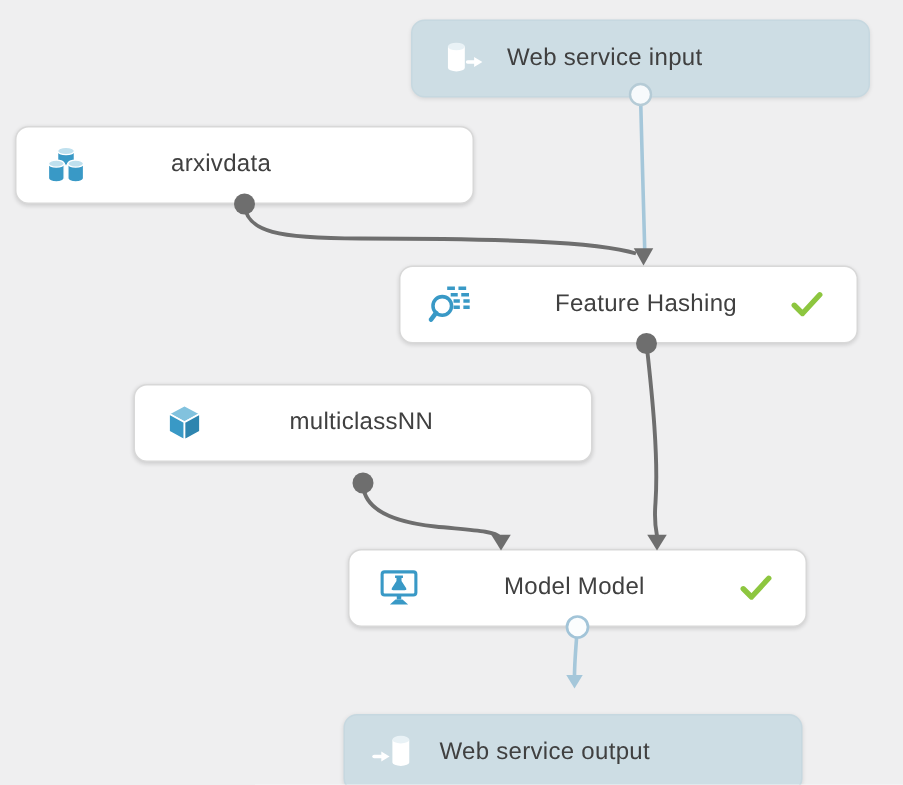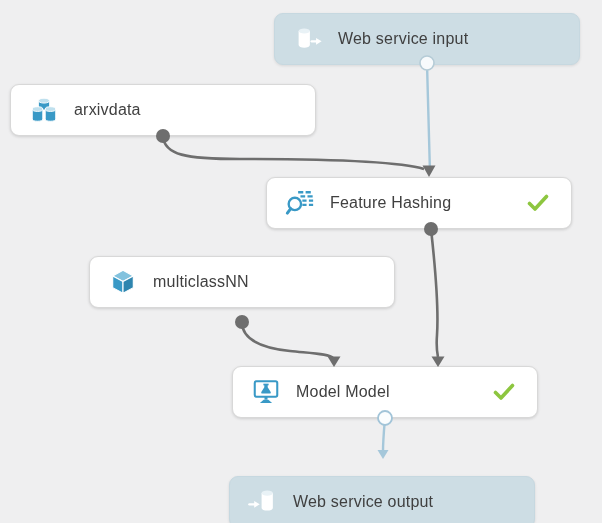--- a/index.html
+++ b/index.html
@@ -21,20 +21,21 @@
     display: flex;
     align-items: center;
     box-sizing: border-box;
     padding-left: 18px;
     z-index: 2;
   }
   .node.white {
     background: #ffffff;
     border: 1px solid #d8d8d8;
     box-shadow: 0 1px 3px rgba(0,0,0,0.14);
+    gap: 40px;
   }
   .node.blue {
     background: #cddde4;
     border: 1px solid #c6d8e0;
     box-shadow: 0 1px 3px rgba(0,0,0,0.10);
   }
   .node .icon { flex: 0 0 auto; margin-right: 15px; }
   .node .label {
     font-size: 16px;
     color: #404040;

